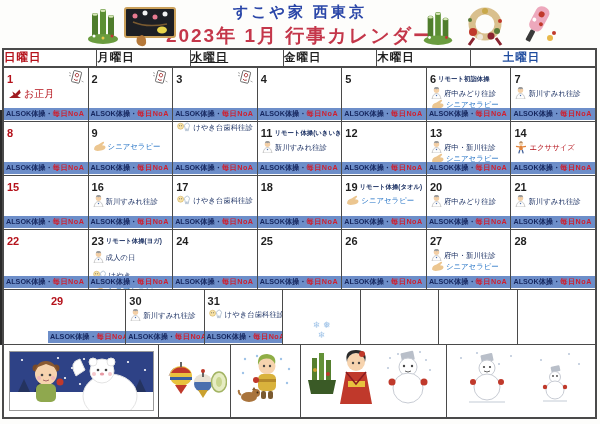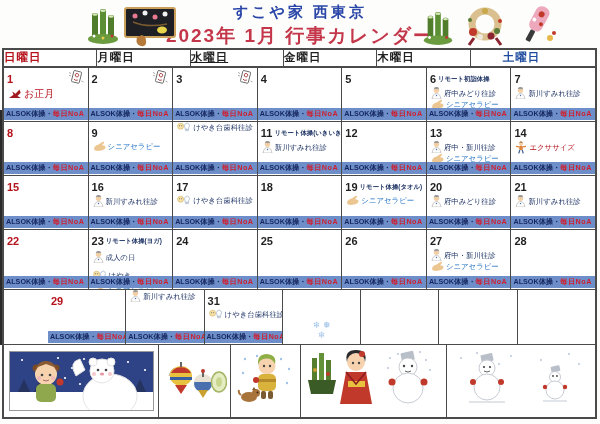--- a/index.html
+++ b/index.html
@@ -608,20 +608,21 @@
         </div>
         <div class="week-row">
           <div class="day-cell">
             <div class="dayline"><span class="daynum" style="color:#b5121b">29</span></div>
             <div class="alsok">
               <span class="a1">ALSOK体操・</span>
               <span class="a2">毎日NoA</span>
             </div>
           </div>
           <div class="day-cell">
+            <div class="dayline"><span class="daynum" style="color:#1f1f1f">30</span></div>
             <div class="events">
               <div class="event" style="color:#1d3264">
                 <span class="evicon">
                   <svg width="11" height="12" viewBox="0 0 11 12">
                     <circle cx="5.5" cy="3.2" r="2.7" fill="#f3cfa6"></circle>
                     <path d="M2.8,2.6 a2.7,2.7 0 0 1 5.4,0 l-1,-0.9 -1.7,0.5 -1.7,-0.5z" fill="#9a9a9a"></path>
                     <path d="M1,12 q1,-5.5 4.5,-5.5 q3.5,0 4.5,5.5z" fill="#fdfdfd" stroke="#999" stroke-width="0.5"></path>
                     <circle cx="5.5" cy="8.5" r="0.7" fill="#4a6fae"></circle>
                   </svg>
                 </span>

